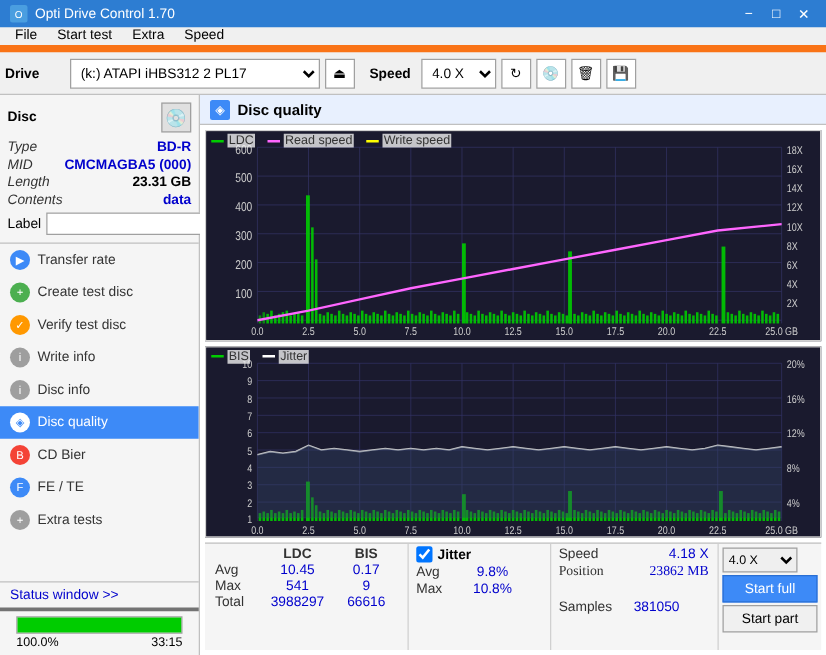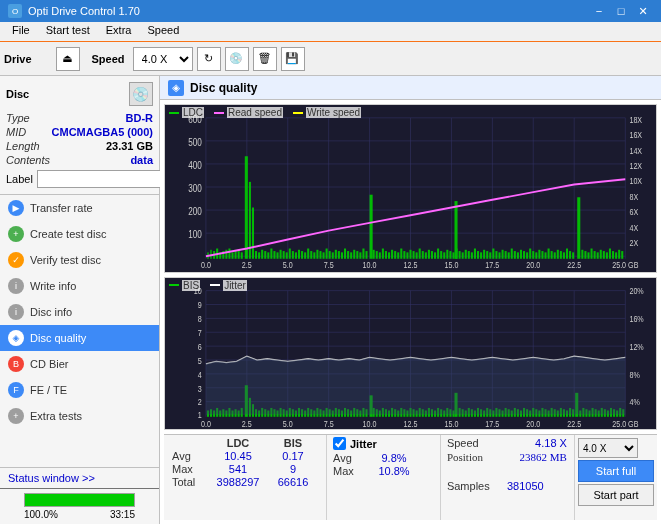--- a/index.html
+++ b/index.html
@@ -6,21 +6,21 @@
     body { font-family: 'Segoe UI', Tahoma, Geneva, Verdana, sans-serif; font-size: 11px; background: #f0f0f0; width: 661px; height: 524px; overflow: hidden; }
     
     
     .title-bar { background: #2d7dd2; color: white; height: 22px; display: flex; align-items: center; justify-content: space-between; padding: 0 8px; font-size: 11px; }
     .title-bar-left { display: flex; align-items: center; gap: 6px; }
     .title-bar-icon { width: 14px; height: 14px; background: #4a9ee0; border-radius: 2px; display: flex; align-items: center; justify-content: center; font-size: 8px; color: white; }
     .title-bar-buttons { display: flex; gap: 2px; }
     .title-bar-btn { width: 20px; height: 16px; background: transparent; border: none; color: white; cursor: pointer; font-size: 11px; display: flex; align-items: center; justify-content: center; }
 
     
-    .menu-bar { background: #f0f0f0; height: 20px; display: flex; align-items: flex-start; padding: 0 4px; border-bottom: 1px solid #f97316; }
+    .menu-bar { background: #f0f0f0; height: 20px; display: flex; align-items: flex-end; padding: 0 4px; border-bottom: 6px solid #f97316; }
     .menu-item { padding: 2px 8px; cursor: pointer; font-size: 11px; }
 
     
     .toolbar { background: #f0f0f0; height: 34px; display: flex; align-items: center; padding: 0 4px; gap: 4px; border-bottom: 1px solid #c0c0c0; }
     .toolbar-label { font-size: 11px; font-weight: bold; margin-right: 20px; }
     .drive-select { height: 24px; min-width: 200px; border: 1px solid #a0a0a0; font-size: 11px; padding: 0 4px; background: white; }
     .toolbar-btn { height: 24px; min-width: 24px; border: 1px solid #a0a0a0; background: white; cursor: pointer; display: flex; align-items: center; justify-content: center; font-size: 11px; padding: 0 4px; }
     .speed-label { font-size: 11px; font-weight: bold; margin-left: 8px; margin-right: 4px; }
     .speed-select { height: 24px; width: 60px; border: 1px solid #a0a0a0; font-size: 11px; padding: 0 4px; background: white; }
 
@@ -49,21 +49,21 @@
     .nav-item-icon.green { background: #4caf50; color: white; }
     .nav-item-icon.orange { background: #ff9800; color: white; }
     .nav-item-icon.gray { background: #9e9e9e; color: white; }
     .nav-item-icon.red { background: #f44336; color: white; }
     .nav-item.active .nav-item-icon { background: white; color: #3d8af7; }
 
     .status-bar { border-top: 1px solid #c0c0c0; padding: 4px 8px; display: flex; justify-content: space-between; align-items: center; }
     .status-link { color: #0000cc; cursor: pointer; text-decoration: none; font-size: 11px; }
 
     
-    .progress-area { border-top: 1px solid #737373; padding: 4px 24px; }
+    .progress-area { border-top: 3px solid #737373; padding: 4px 13px; }
     .progress-bar-bg { width: 100%; height: 14px; background: #e0e0e0; border: 1px solid #a0a0a0; }
     .progress-bar-fill { height: 100%; background: #00cc00; }
     .progress-row { display: flex; justify-content: space-between; margin-top: 2px; font-size: 10px; }
 
     
     .content { flex: 1; background: white; display: flex; flex-direction: column; overflow: hidden; }
     .content-header { background: #e8f0fe; border-bottom: 1px solid #c0c0c0; padding: 3px 8px; display: flex; align-items: center; gap: 6px; height: 24px; }
     .content-header-icon { width: 16px; height: 16px; background: #3d8af7; border-radius: 2px; display: flex; align-items: center; justify-content: center; font-size: 10px; color: white; }
     .content-title { font-weight: bold; font-size: 12px; }
 
@@ -99,20 +99,23 @@
 
 <div class="menu-bar">
   <span class="menu-item">File</span>
   <span class="menu-item">Start test</span>
   <span class="menu-item">Extra</span>
   <span class="menu-item">Speed</span>
 </div>
 
 <div class="toolbar">
   <span class="toolbar-label">Drive</span>
+  <select class="drive-select">
+    <option>(k:) ATAPI iHBS312  2 PL17</option>
+  </select>
   <button class="toolbar-btn">⏏</button>
   <span class="speed-label">Speed</span>
   <select class="speed-select">
     <option>4.0 X</option>
   </select>
   <button class="toolbar-btn">↻</button>
   <button class="toolbar-btn">💿</button>
   <button class="toolbar-btn">🗑</button>
   <button class="toolbar-btn">💾</button>
 </div>

